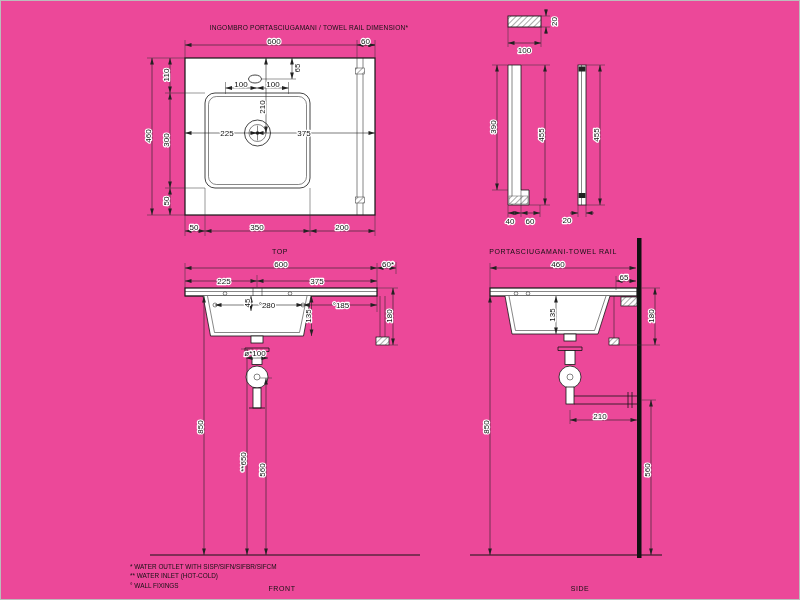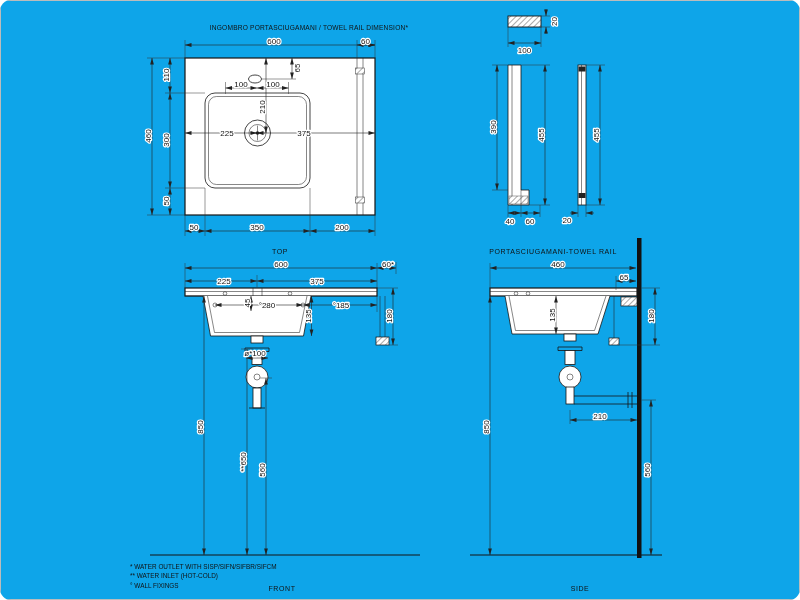--- a/index.html
+++ b/index.html
@@ -1,16 +1,16 @@
 <!DOCTYPE html>
 <html><head>
 <meta charset="utf-8">
 <style>
   html,body{margin:0;padding:0;background:#fff;}
-  .sheet{position:relative;width:800px;height:600px;background:#0ea5e9;overflow:hidden;border-radius:11px;}
+  .sheet{position:relative;width:800px;height:600px;background:#ec4899;overflow:hidden;}
   svg{display:block;}
   .ol{stroke:#151515;stroke-width:1.2;fill:#fff;}
   .o2{stroke:#151515;stroke-width:.8;fill:none;}
   .o3{stroke:#222;stroke-width:.55;fill:none;}
   .fillw{fill:#fff;}
   .dl{stroke:#222;stroke-width:.6;fill:none;marker-start:url(#ar);marker-end:url(#ar);}
   .dls{stroke:#222;stroke-width:.6;fill:none;marker-start:url(#ar);}
   .dle{stroke:#222;stroke-width:.6;fill:none;marker-end:url(#ar);}
   .el{stroke:#333;stroke-width:.5;fill:none;}
   .t{font:8px "Liberation Sans",sans-serif;fill:#111;text-anchor:middle;dominant-baseline:central;

